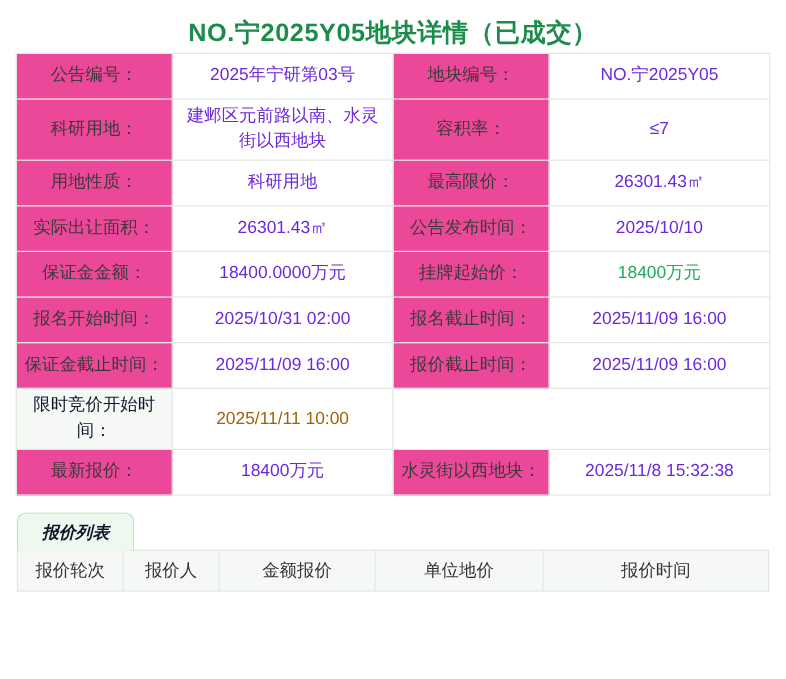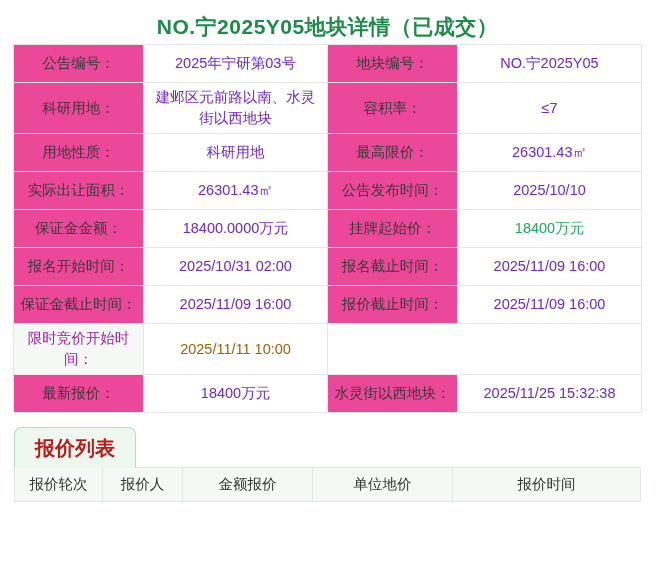--- a/index.html
+++ b/index.html
@@ -51,41 +51,42 @@
     background: #ec4899;
     color: #3a3a3a;
     width: 130px;
   }
   .detail-table td.val {
     background: #ffffff;
     width: 184px;
   }
   td.green { color: #1faa59; }
   td.red { color: #a16207; }
-  td.lbl.red { color: #a21caf; background: #f6f8f6; }
+  td.lbl.red { color: #0f172a; background: #f6f8f6; }
   .tall { height: 56px; }
 
   .section {
     margin: 14px auto 0 auto;
     width: 627px;
   }
   .tab-wrap {
     display: flex;
     align-items: flex-end;
   }
   .tab {
     display: inline-block;
     border: 1px solid #b8dcc0;
     border-bottom: none;
     background: #eef8ef;
-    color: #b91c1c;
+    color: #0f172a;
     font-weight: bold;
-    font-size: 20px;
+    font-size: 14px;
     padding: 7px 20px 6px 20px;
     border-radius: 8px 8px 0 0;
+    font-style: italic;
   }
   .bid-table {
     width: 627px;
     border-collapse: collapse;
     table-layout: fixed;
     border: 1px solid #dfe6df;
     margin-top: -1px;
   }
   .bid-table th {
     background: #f6f8f6;
@@ -157,21 +158,21 @@
       </tr>
       <tr>
         <td class="lbl red">限时竞价开始时间：</td>
         <td class="val red">2025/11/11 10:00</td>
         <td class="val" colspan="2"></td>
       </tr>
       <tr>
         <td class="lbl tall">最新报价：</td>
         <td class="val tall">18400万元</td>
         <td class="lbl tall">水灵街以西地块：</td>
-        <td class="val tall">2025/11/25 15:32:38</td>
+        <td class="val tall">2025/11/8 15:32:38</td>
       </tr>
     </tbody>
   </table>
 
   <div class="section">
     <div class="tab-wrap">
       <div class="tab">报价列表</div>
     </div>
     <table class="bid-table">
       <thead>

